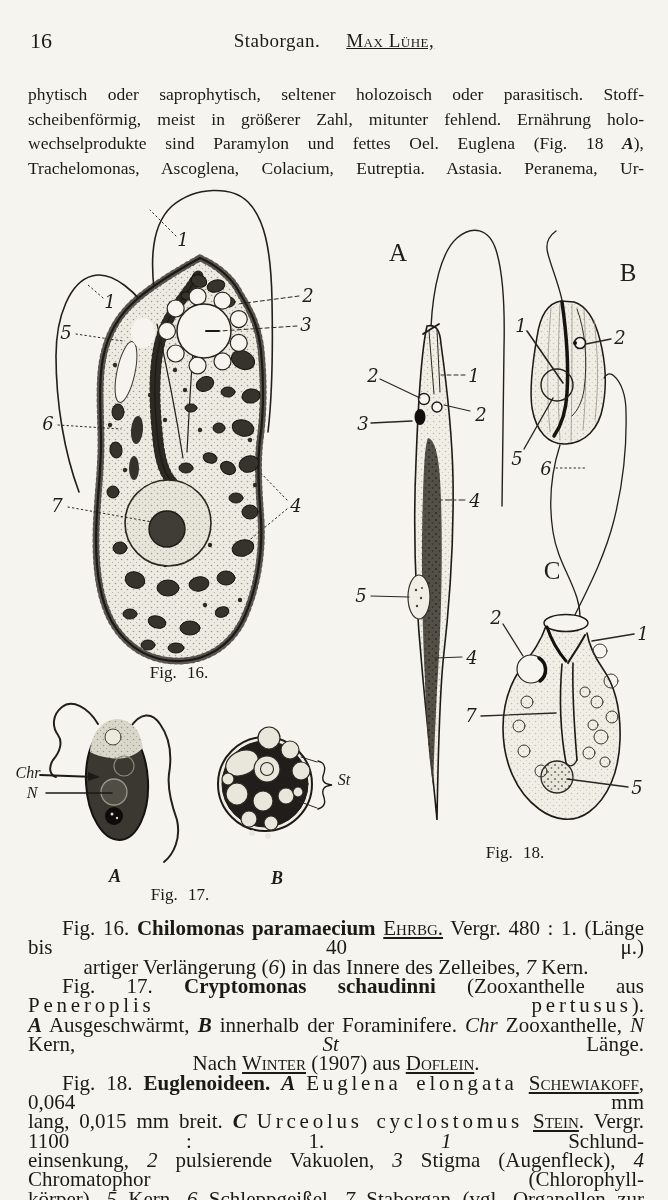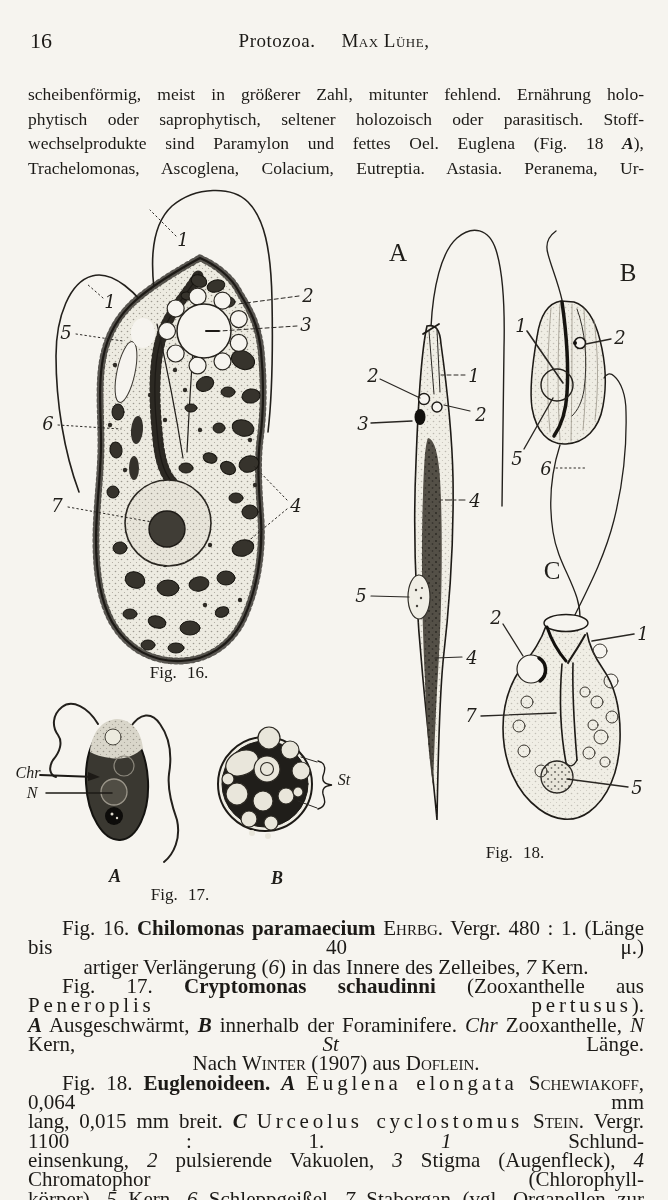--- a/index.html
+++ b/index.html
@@ -5,21 +5,21 @@
   html,body{margin:0;padding:0;}
   body{
     width:668px;height:1200px;position:relative;overflow:hidden;
     background:#f6f4ef;color:#1c1a17;
     font-family:"Liberation Serif", serif;
   }
   #figsvg{position:absolute;left:0;top:0;}
   .hdr-num{position:absolute;left:30px;top:28px;font-size:22px;}
   .hdr-title{position:absolute;left:0;right:0;top:30px;text-align:center;font-size:19px;letter-spacing:.5px;}
   .hdr-title .gap{display:inline-block;width:26px;}
-  .sc{font-variant:small-caps;}
+  .sc{font-variant:small-caps;text-decoration:underline;}
   .b{font-weight:bold;}
   .i{font-style:italic;}
   .bi{font-weight:bold;font-style:italic;}
   .sp{letter-spacing:.18em;}
   #paragraph{position:absolute;left:28px;top:82px;width:616px;
     font-size:17.5px;line-height:24.6px;}
   #captions{position:absolute;left:28px;top:919px;width:616px;
     font-size:21px;line-height:19.35px;}
   .cl{text-align:center;}
   .cl.just{text-align:justify;text-align-last:justify;}
@@ -313,26 +313,26 @@
       <text x="546" y="475" text-anchor="middle" class="num">6</text>
       <text x="496" y="624" text-anchor="middle" class="num">2</text>
       <text x="643" y="640" text-anchor="middle" class="num">1</text>
       <text x="471" y="722" text-anchor="middle" class="num">7</text>
       <text x="637" y="794" text-anchor="middle" class="num">5</text>
     </g>
 </svg>
 
 <div class="hdr-num">16</div>
 <div class="hdr-title">
-  <span>Protozoa.</span><span class="gap"></span><span class="sc">Max Lühe,</span>
+  <span>Staborgan.</span><span class="gap"></span><span class="sc">Max Lühe,</span>
 </div>
 
 <div id="paragraph">
+    <div class="cl just"><span>phytisch oder saprophytisch, seltener holozoisch oder parasitisch.  Stoff-</span></div>
     <div class="cl just"><span>scheibenförmig, meist in größerer Zahl, mitunter fehlend.  Ernährung holo-</span></div>
-    <div class="cl just"><span>phytisch oder saprophytisch, seltener holozoisch oder parasitisch.  Stoff-</span></div>
     <div class="cl just"><span>wechselprodukte sind Paramylon und fettes Oel.  Euglena (Fig. 18 </span><span class="bi">A</span><span>),</span></div>
     <div class="cl just"><span>Trachelomonas, Ascoglena, Colacium, Eutreptia.  Astasia.  Peranema, Ur-</span></div>
   </div>
 
 <div class="figcap" id="cap16">Fig. 16.</div>
 <div class="figcap" id="cap17">Fig. 17.</div>
 <div class="figcap" id="cap18">Fig. 18.</div>
 
 <div id="captions">
     <div class="cl just ind"><span>Fig. 16.  </span><span class="b">Chilomonas paramaecium</span><span> </span><span class="sc">Ehrbg.</span><span>  Vergr. 480 : 1.  (Länge bis 40 μ.)</span></div>

